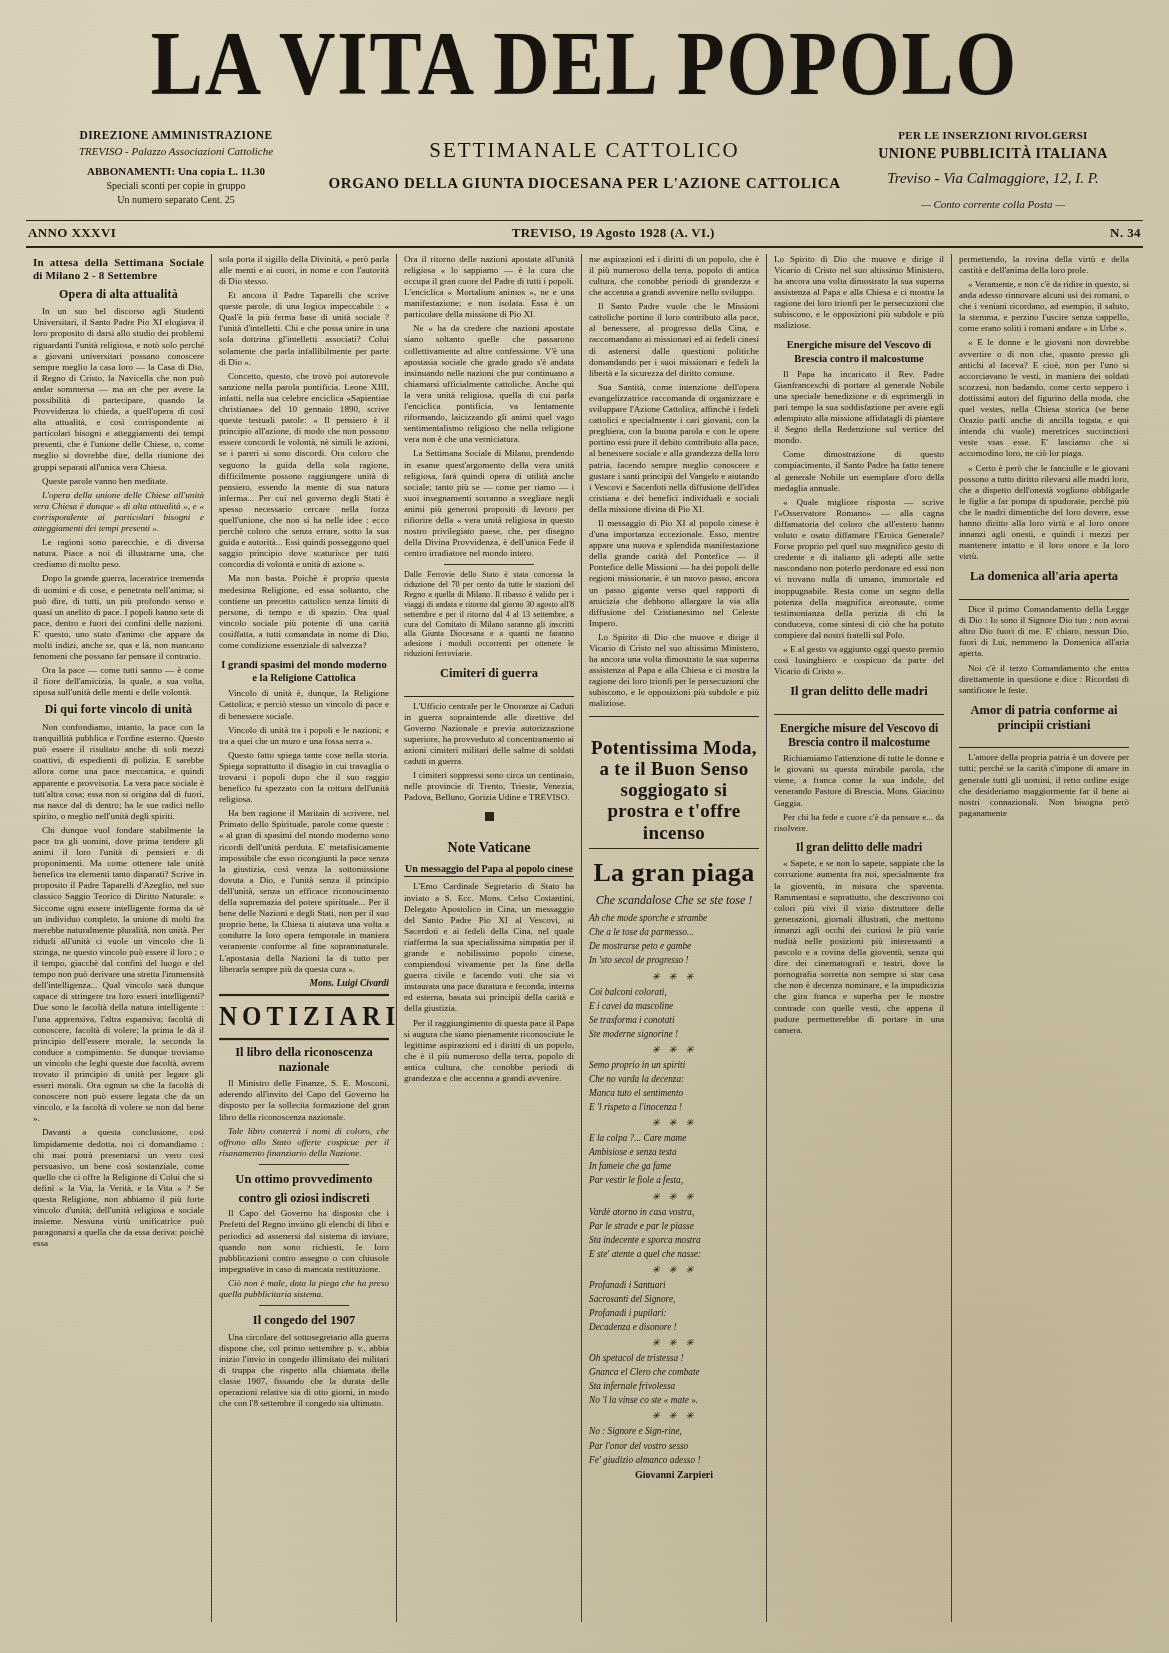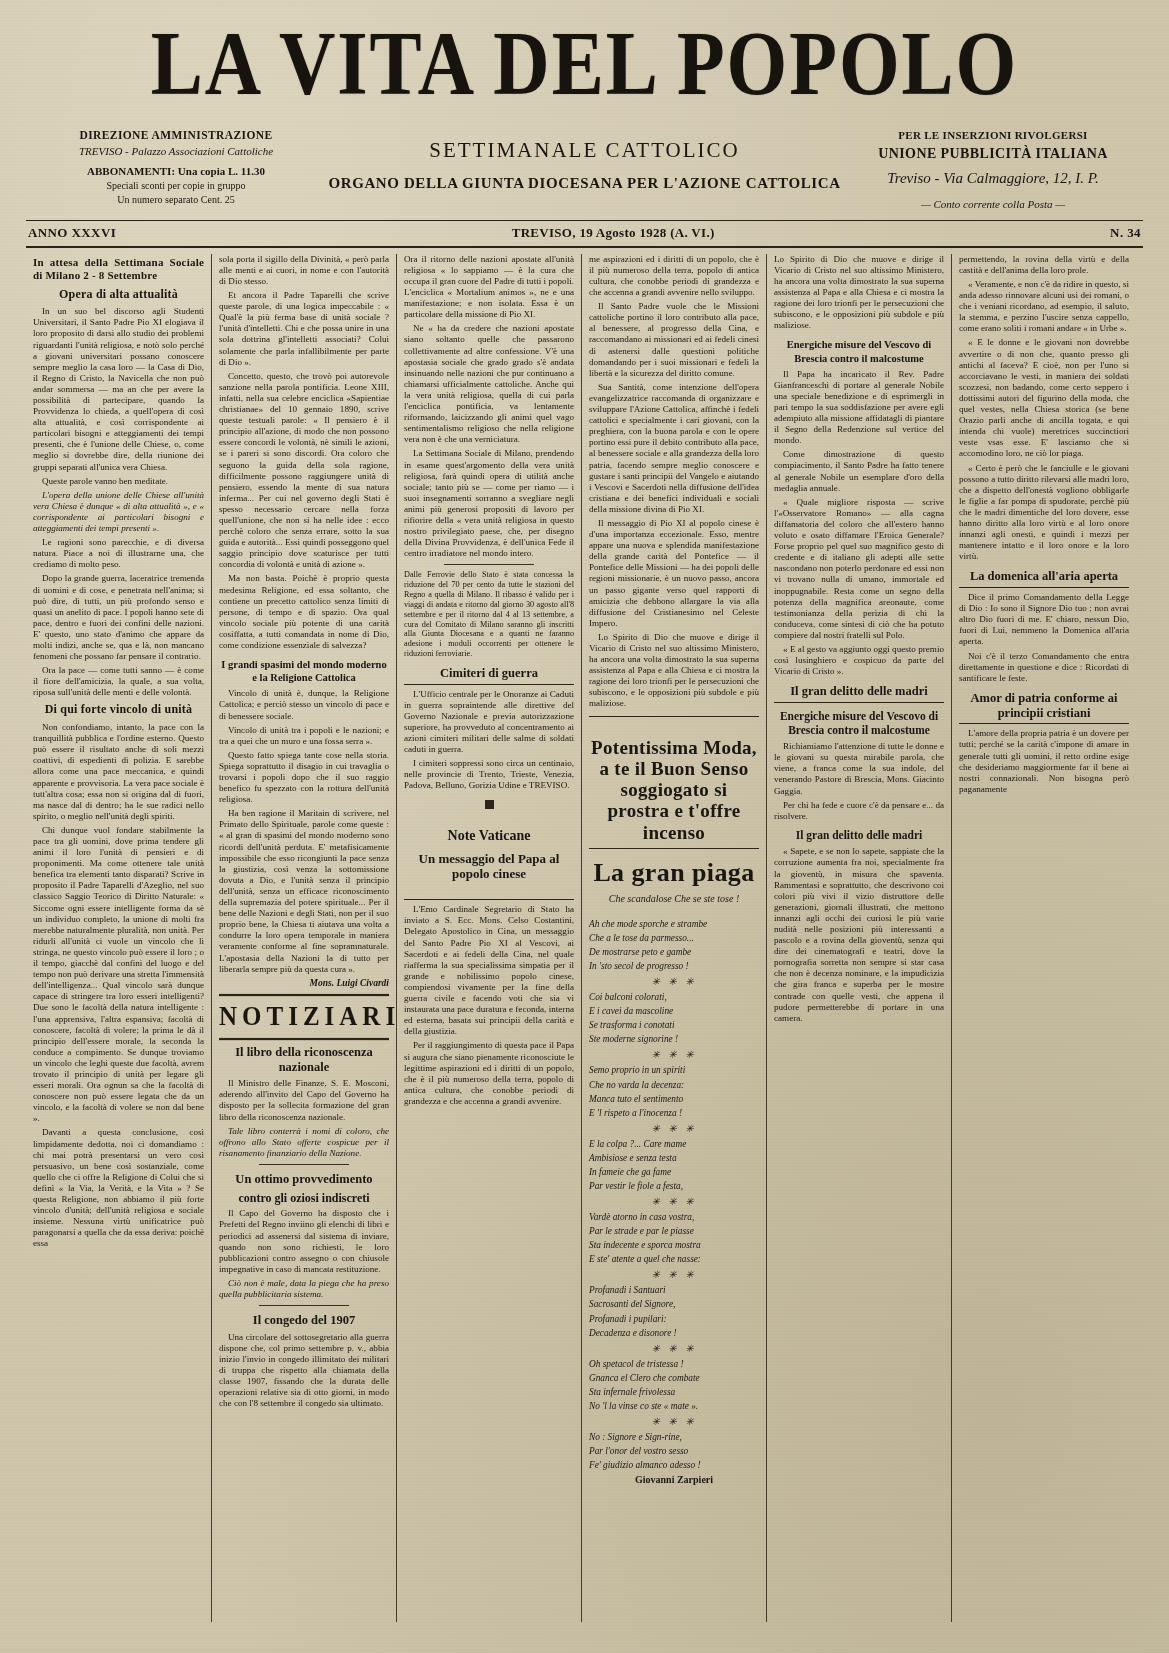--- a/index.html
+++ b/index.html
@@ -169,21 +169,21 @@
     margin:7px 0 4px;
     line-height:1.18;
   }
   .secthead-u{
     text-align:center;
     font-weight:bold;
     font-size:12.5px;
     margin:7px 0 4px;
     line-height:1.18;
     border-bottom:1px solid #2a241a;
-    padding-bottom:3px;
+    padding-bottom:15px;
   }
   .note-v{
     display:flex;align-items:center;justify-content:center;gap:18px;
     font-weight:bold;font-size:14px;margin:8px 0 4px;flex-direction:column;
   }
   .sq{width:9px;height:9px;background:#2a241a;display:inline-block;}
   .poem{font-style:italic;font-size:9.3px;line-height:1.3;text-align:left;}
   .poem p{text-indent:0;margin:0 0 2px;}
   .tiny{font-size:8.2px;line-height:1.2;}
 </style>
@@ -278,35 +278,35 @@
       <p class="tiny noind">Dalle Ferrovie dello Stato è stata concessa la riduzione del 70 per cento da tutte le stazioni del Regno a quella di Milano. Il ribasso è valido per i viaggi di andata e ritorno dal giorno 30 agosto all'8 settembre e per il ritorno dal 4 al 13 settembre, a cura del Comitato di Milano saranno gli inscritti alla Giunta Diocesana e a quanti ne faranno adesione i moduli occorrenti per ottenere le riduzioni ferroviarie.</p>
 
       <div class="secthead-u">Cimiteri di guerra</div>
       <p>L'Ufficio centrale per le Onoranze ai Caduti in guerra sopraintende alle direttive del Governo Nazionale e previa autorizzazione superiore, ha provveduto al concentramento ai azioni cimiteri militari delle salme di soldati caduti in guerra.</p>
       <p>I cimiteri soppressi sono circa un centinaio, nelle provincie di Trento, Trieste, Venezia, Padova, Belluno, Gorizia Udine e TREVISO.</p>
 
       <div class="note-v">
         <span class="sq"></span>
         <span>Note Vaticane</span>
       </div>
-      <div class="secthead" style="font-size:13px;border-bottom:1px solid #2a241a;padding-bottom:18px;">Un messaggio del Papa al popolo cinese</div>
+      <div class="secthead" style="font-size:10px;border-bottom:1px solid #2a241a;padding-bottom:2px;">Un messaggio del Papa al popolo cinese</div>
       <p>L'Emo Cardinale Segretario di Stato ha inviato a S. Ecc. Mons. Celso Costantini, Delegato Apostolico in Cina, un messaggio del Santo Padre Pio XI al Vescovi, ai Sacerdoti e ai fedeli della Cina, nel quale riafferma la sua specialissima simpatia per il grande e nobilissimo popolo cinese, compiendosi vivamente per la fine della guerra civile e facendo voti che sia vi instaurata una pace duratura e feconda, interna ed esterna, basata sui principii della carità e della giustizia.</p>
       <p>Per il raggiungimento di questa pace il Papa si augura che siano pienamente riconosciute le legittime aspirazioni ed i diritti di un popolo, che è il più numeroso della terra, popolo di antica cultura, che conobbe periodi di grandezza e che accenna a grandi avvenire.</p>
     </div>
 
     <div class="col c4">
       <p class="noind">me aspirazioni ed i diritti di un popolo, che è il più numeroso della terra, popolo di antica cultura, che conobbe periodi di grandezza e che accenna a grandi avvenire nello sviluppo.</p>
       <p>Il Santo Padre vuole che le Missioni cattoliche portino il loro contributo alla pace, al benessere, al progresso della Cina, e raccomandano ai missionari ed ai fedeli cinesi di astenersi dalle questioni politiche domandando per i suoi missionari e fedeli la libertà e la sicurezza del diritto comune.</p>
       <p>Sua Santità, come intenzione dell'opera evangelizzatrice raccomanda di organizzare e sviluppare l'Azione Cattolica, affinchè i fedeli cattolici e specialmente i cari giovani, con la preghiera, con la buona parola e con le opere portino essi pure il debito contributo alla pace, al benessere sociale e alla grandezza della loro patria, facendo sempre meglio conoscere e gustare i santi principii del Vangelo e aiutando i Vescovi e Sacerdoti nella diffusione dell'idea cristiana e dei benefici individuali e sociali della missione divina di Pio XI.</p>
       <p>Il messaggio di Pio XI al popolo cinese è d'una importanza eccezionale. Esso, mentre appare una nuova e splendida manifestazione della grande carità del Pontefice — il Pontefice delle Missioni — ha dei popoli delle regioni missionarie, è un nuovo passo, ancora un passo gigante verso quel rapporti di amicizia che debbono allargare la via alla diffusione del Cristianesimo nel Celeste Impero.</p>
       <p>Lo Spirito di Dio che muove e dirige il Vicario di Cristo nel suo altissimo Ministero, ha ancora una volta dimostrato la sua superna assistenza al Papa e alla Chiesa e ci mostra la ragione dei loro trionfi per le persecuzioni che subiscono, e le opposizioni più subdole e più maliziose.</p>
 
       <div class="banner">Potentissima Moda, a te il Buon Senso soggiogato si prostra e t'offre incenso</div>
       <div class="bigplain">La gran piaga</div>
-      <div class="center it" style="font-size:10px;margin-bottom:13px;">Che scandalose Che se ste tose !</div>
+      <div class="center it" style="font-size:12px;margin-bottom:5px;">Che scandalose Che se ste tose !</div>
       <div class="poem">
         <p>Ah che mode sporche e strambe</p>
         <p>Che a le tose da parmesso...</p>
         <p>De mostrarse peto e gambe</p>
         <p>In 'sto secol de progresso !</p>
         <div class="stars">✳ ✳ ✳</div>
         <p>Coi balconi colorati,</p>
         <p>E i cavei da mascoline</p>
         <p>Se trasforma i conotati</p>
         <p>Ste moderne signorine !</p>

